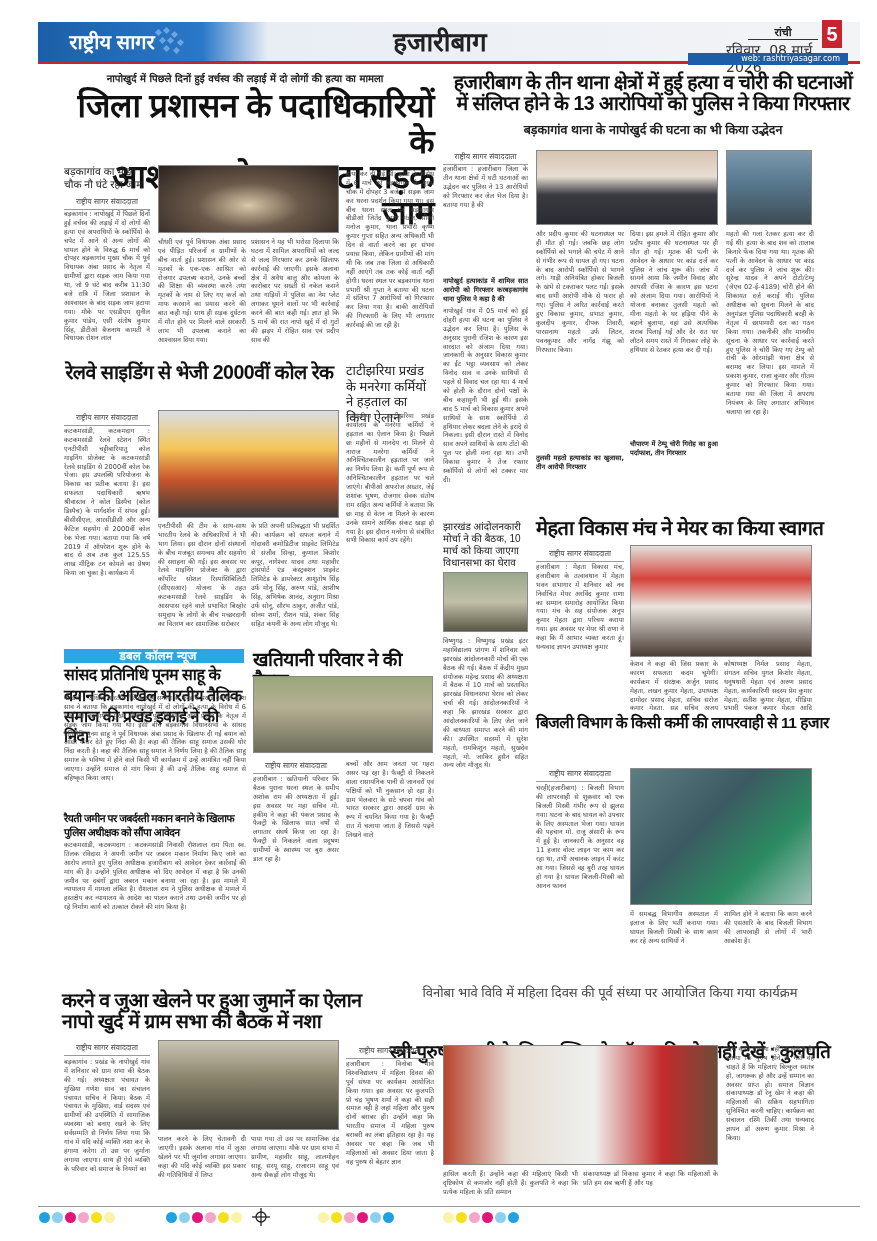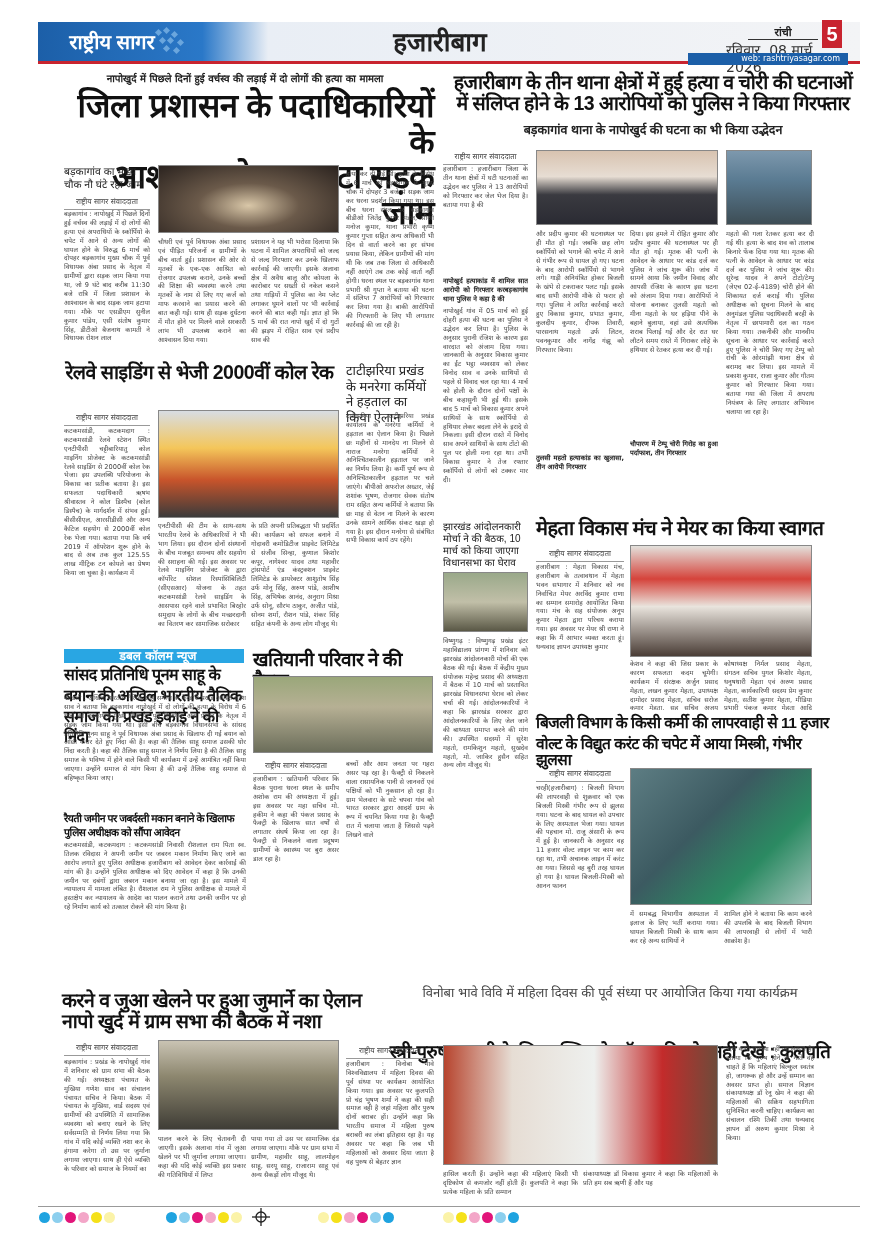--- a/index.html
+++ b/index.html
@@ -118,27 +118,26 @@
 <div class="abs body" style="left:64px;top:841px;width:182px;height:110px;">कटकमसांडी, कटकमदाग : कटकमसांडी निवासी रौशलाल राम पिता स्व. तिलक रविदास ने अपनी जमीन पर जबरन मकान निर्माण किए जाने का आरोप लगाते हुए पुलिस अधीक्षक हजारीबाग को आवेदन देकर कार्रवाई की मांग की है। उन्होंने पुलिस अधीक्षक को दिए आवेदन में कहा है कि उनकी जमीन पर दबंगों द्वारा जबरन मकान बनाया जा रहा है। इस मामले में न्यायालय में मामला लंबित है। रौशलाल राम ने पुलिस अधीक्षक से मामले में हस्तक्षेप कर न्यायालय के आदेश का पालन कराने तथा उनकी जमीन पर हो रहे निर्माण कार्य को तत्काल रोकने की मांग किया है।</div>
 
 <div class="abs hl" style="left:253px;top:650px;width:180px;font-size:19px;">खतियानी परिवार ने की बैठक</div>
 <div class="abs photo p-meeting" style="left:253px;top:676px;width:180px;height:77px;"></div>
 <div class="abs byline" style="left:253px;top:760px;width:86px;">राष्ट्रीय सागर संवाददाता</div>
 <div class="abs body" style="left:253px;top:775px;width:86px;height:177px;">हजारीबाग : खतियानी परिवार कि बैठक पुराना धरना स्थल के समीप अशोक राम की अध्यक्षता में हुई। इस अवसर पर महा सचिव मो. हकीम ने कहा की पंकज प्रसाद के फैक्ट्री के खिलाफ सात वर्षों से लगातार संघर्ष किया जा रहा है। फैक्ट्री से निकलने वाला प्रदूषण ग्रामीणों के स्वास्थ्य पर बुरा असर डाल रहा है।</div>
 <div class="abs body" style="left:346px;top:760px;width:88px;height:192px;">बच्चों और आम जनता पर गहरा असर पड़ रहा है। फैक्ट्री से निकलने वाला रासायनिक पानी से जानवरों एवं पक्षियों को भी नुकसान हो रहा है। ग्राम भेलवारा के सटे चपवा गांव को भारत सरकार द्वारा आदर्श ग्राम के रूप में चयनित किया गया है। फैक्ट्री रात में चलाया जाता है जिससे पढ़ने लिखने वाले</div>
 
 <div class="abs hl" style="left:536px;top:715px;width:300px;font-size:15.5px;">
   <div>बिजली विभाग के किसी कर्मी की लापरवाही से 11 हजार</div>
-  <div style="margin-top:4px;">वोल्ट के विद्युत करंट की चपेट में आया मिस्त्री, गंभीर झुलसा</div>
 </div>
 <div class="abs byline" style="left:536px;top:768px;width:88px;">राष्ट्रीय सागर संवाददाता</div>
 <div class="abs body" style="left:536px;top:784px;width:88px;height:168px;">चरही(हजारीबाग) : बिजली विभाग की लापरवाही से शुक्रवार को एक बिजली मिस्त्री गंभीर रूप से झुलस गया। घटना के बाद घायल को उपचार के लिए अस्पताल भेजा गया। घायल की पहचान मो. राजू अंसारी के रूप में हुई है। जानकारी के अनुसार वह 11 हजार वोल्ट लाइन पर काम कर रहा था, तभी अचानक लाइन में करंट आ गया। जिससे वह बुरी तरह घायल हो गया है। घायल बिजली-मिस्त्री को आनन फानन</div>
 <div class="abs photo p-hospital" style="left:630px;top:768px;width:182px;height:137px;"></div>
 <div class="abs body" style="left:630px;top:910px;width:88px;height:42px;">में समबद्ध विभागीय अस्पताल में इलाज के लिए भर्ती कराया गया। घायल बिजली मिस्त्री के साथ काम कर रहे अन्य साथियों ने</div>
-<div class="abs body" style="left:724px;top:910px;width:88px;height:42px;">शामिल होने ने बताया कि काम करने की उपलबि के बाद बिजली विभाग की लापरवाही से लोगों में भारी आक्रोश है।</div>
+<div class="abs body" style="left:724px;top:910px;width:88px;height:42px;">शामिल होने ने बताया कि काम करने की एसआरि के बाद बिजली विभाग की लापरवाही से लोगों में भारी आक्रोश है।</div>
 
 <div class="abs hl" style="left:62px;top:985px;width:300px;font-size:19.5px;">
   <div style="margin-top:5px;">करने व जुआ खेलने पर हुआ जुमार्ने का ऐलान</div>
   <div>नापो खुर्द में ग्राम सभा की बैठक में नशा</div>
 </div>
 <div class="abs byline" style="left:64px;top:1042px;width:86px;">राष्ट्रीय सागर संवाददाता</div>
 <div class="abs body" style="left:64px;top:1058px;width:86px;height:145px;">बड़कागांव : प्रखंड के नापोखुर्द गांव में शनिवार को ग्राम सभा की बैठक की गई। अध्यक्षता पंचायत के मुखिया गणेश साव का संचालन पंचायत सचिव ने किया। बैठक में पंचायत के मुखिया, वार्ड सदस्य एवं ग्रामीणों की उपस्थिति में सामाजिक व्यवस्था को बनाए रखने के लिए सर्वसम्मति से निर्णय लिया गया कि गांव में यदि कोई व्यक्ति नशा कर के हंगामा करेगा तो उस पर जुर्माना लगाया जाएगा। साथ ही ऐसे व्यक्ति के परिवार को समाज के नियमों का</div>
 <div class="abs photo p-village" style="left:158px;top:1040px;width:181px;height:90px;"></div>
 <div class="abs body" style="left:158px;top:1135px;width:88px;height:68px;">पालन करने के लिए चेतावनी दी जाएगी। इसके अलावा गांव में जुआ खेलने पर भी जुर्माना लगाया जाएगा। कहा की यदि कोई व्यक्ति इस प्रकार की गतिविधियों में लिप्त</div>
 <div class="abs body" style="left:251px;top:1135px;width:88px;height:68px;">पाया गया तो उस पर सामाजिक दंड लगाया जाएगा। मौके पर ग्राम सभा में ग्रामीण, महावीर साहू, लालमोहन साहू, सरयू साहू, राजाराम साहू एवं अन्य सैकड़ों लोग मौजूद थे।</div>

